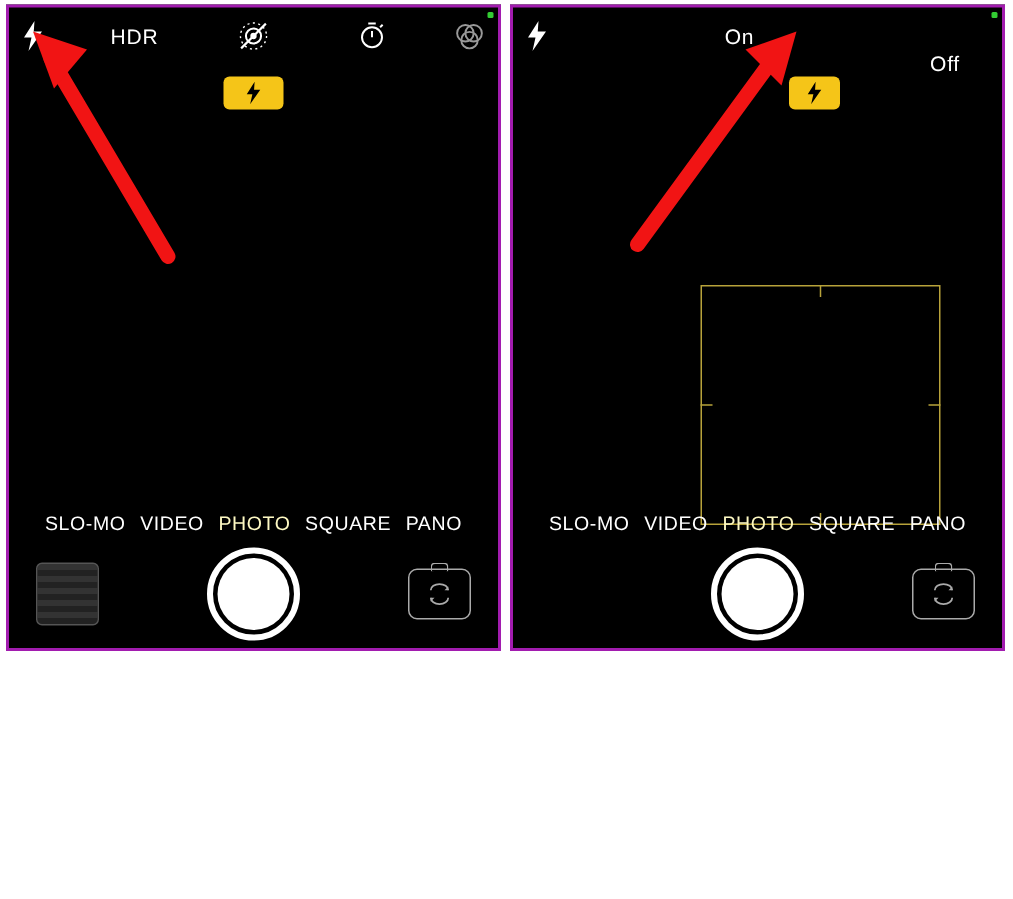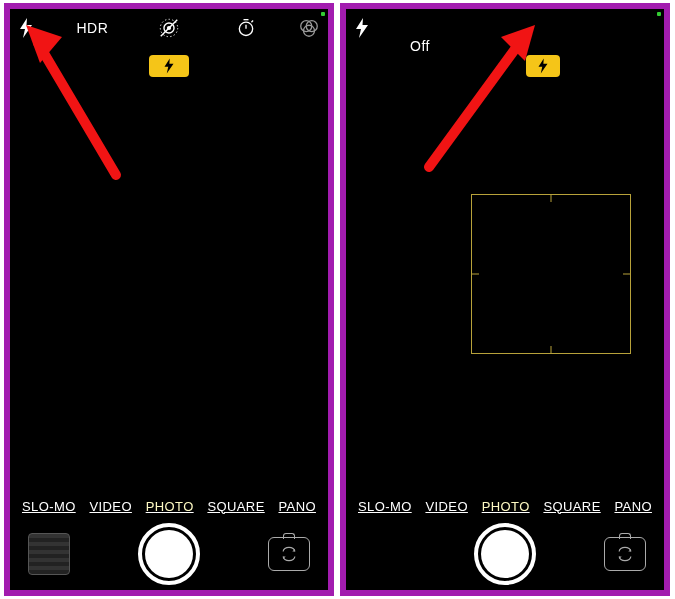--- a/index.html
+++ b/index.html
@@ -8,23 +8,23 @@
     font-family: -apple-system, "Helvetica Neue", Arial, sans-serif;
     width: 675px;
     height: 599px;
     position: relative;
     overflow: hidden;
   }
   .phone {
     position: absolute;
     top: 3px;
     width: 330px;
-    height: 593px;
+    height: 431px;
     background: #000;
-    border: 6px solid #a21caf;
+    border: 2px solid #a21caf;
     overflow: hidden;
   }
   .phone.left  { left: 4px; }
   .phone.right { left: 340px; }
 
   
   .topbar {
     height: 38px;
     display: flex;
     align-items: center;
@@ -80,25 +80,24 @@
 
   
   .modes {
     position: absolute;
     bottom: 72px;
     left: 0; right: 0;
     height: 24px;
     display: flex;
     align-items: center;
     justify-content: space-between;
-    padding: 0 12px;
+    padding: 0 24px;
     font-size: 13px;
     letter-spacing: .4px;
     color: #fff;
-    text-decoration: underline;
   }
   .modes span { cursor: pointer; }
   .modes .active { color: #fef9c3; }
 
   
   .controls {
     position: absolute;
     bottom: 0; left: 0; right: 0;
     height: 72px;
     display: flex;
@@ -237,20 +236,21 @@
 
 <div class="phone right">
   <div class="status-dot"></div>
 
   <div class="topbar">
     <div class="slot first icon">
       <svg width="16" height="20" viewBox="0 0 16 20">
         <path d="M9 0 L2 11 L7 11 L5 20 L14 7 L8.5 7 Z" fill="#fff"></path>
       </svg>
     </div>
+    <div class="slot label">On</div>
     <div class="slot label" style="flex:0 0 60px;margin-top:36px;">Off</div>
   </div>
 
   <div class="flash-chip rightside">
     <svg width="12" height="16" viewBox="0 0 16 20">
       <path d="M9 0 L2 11 L7 11 L5 20 L14 7 L8.5 7 Z" fill="#000"></path>
     </svg>
   </div>
 
   <div class="focus-square">

